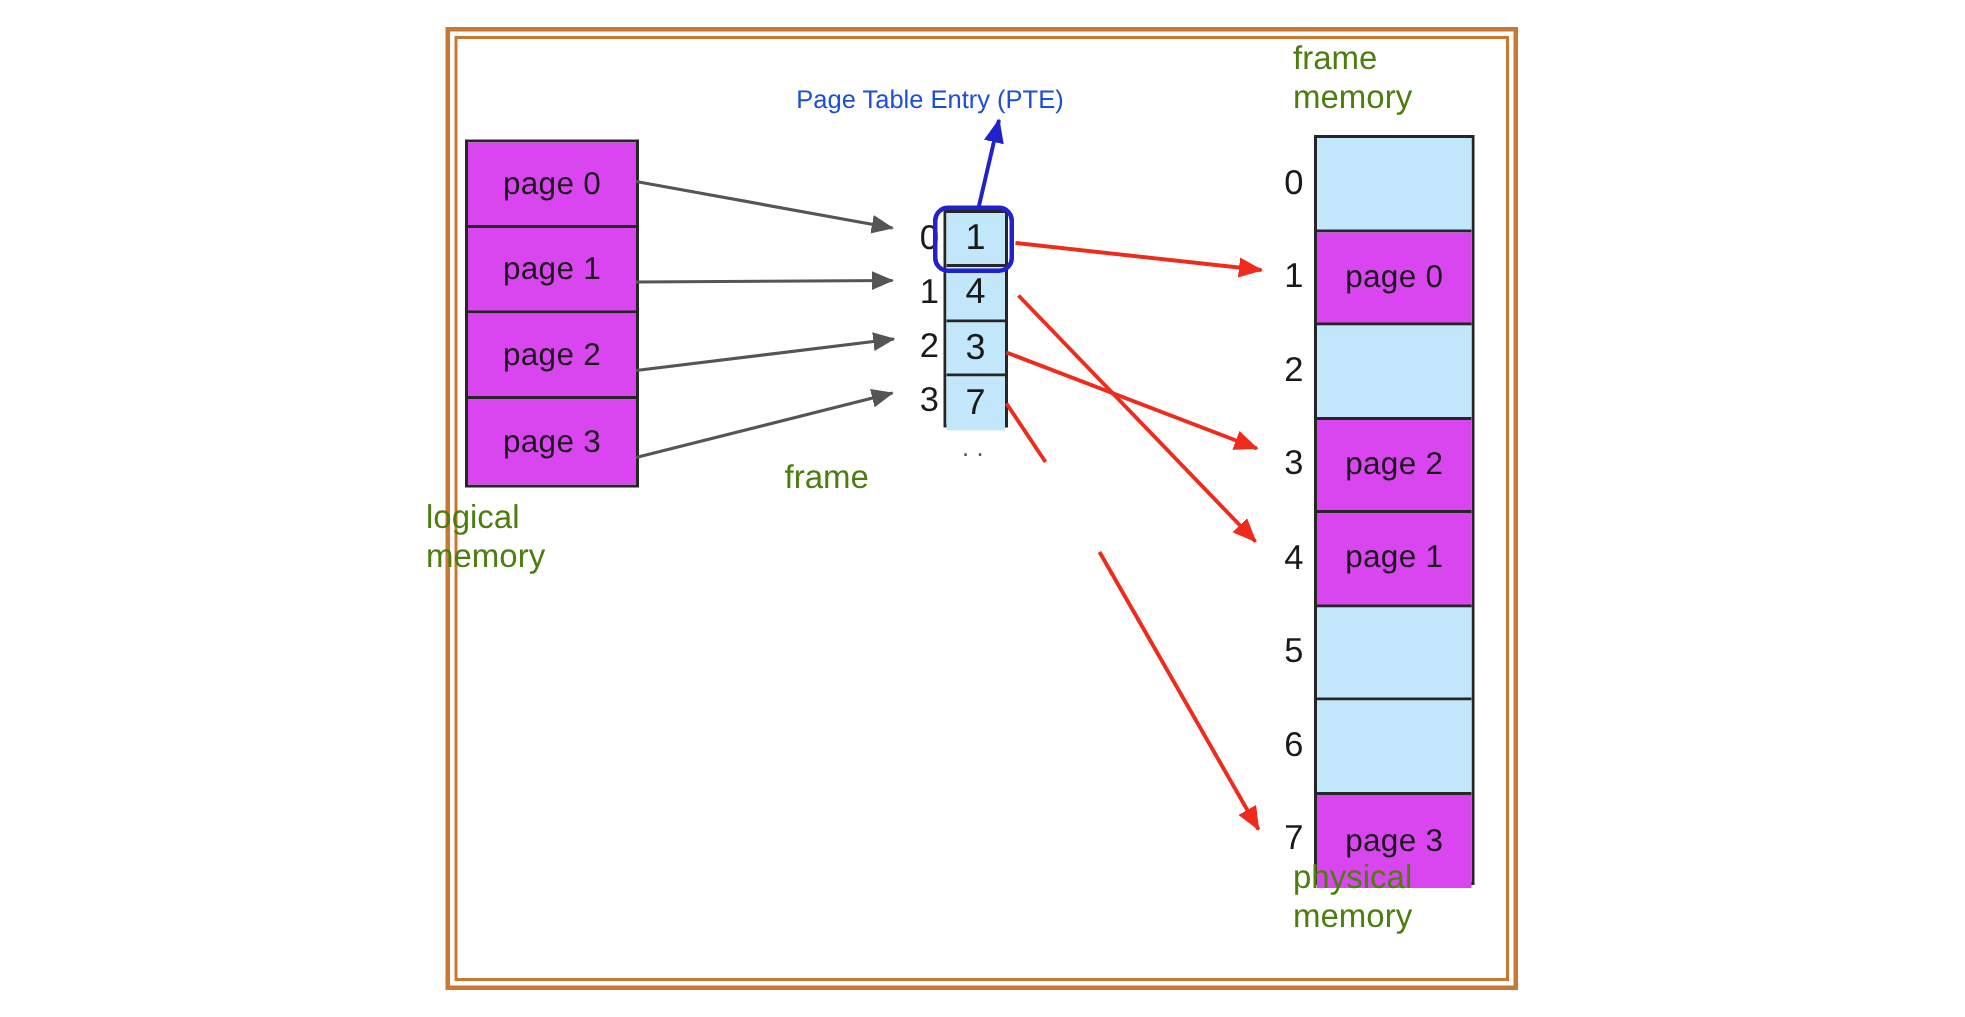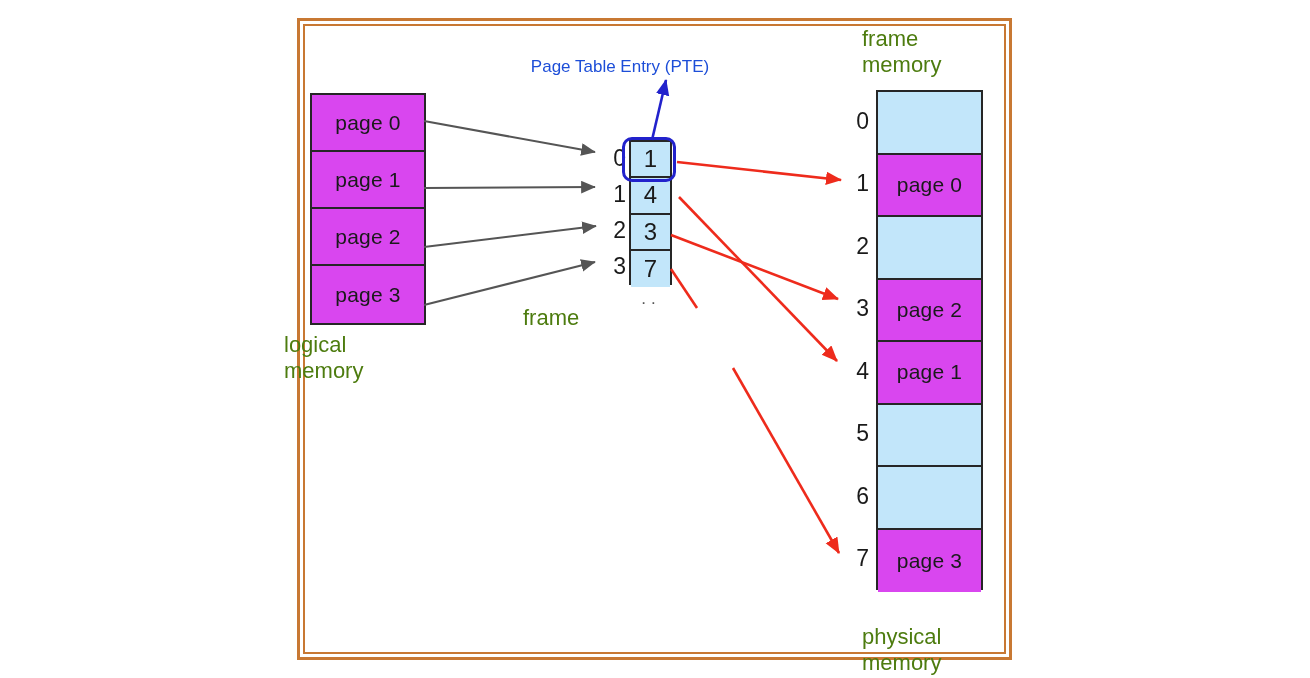--- a/index.html
+++ b/index.html
@@ -167,21 +167,21 @@
     font-size: 23px;
     color: #1a1a1a;
   }
   #frame-number-caption {
     left: 862px;
     top: 26px;
     width: 135px;
   }
   #physical-memory-caption {
     left: 862px;
-    top: 624px;
+    top: 572px;
     width: 135px;
   }
 
   
   #arrows {
     position: absolute;
     left: 0;
     top: 0;
     width: 1310px;
     height: 678px;

